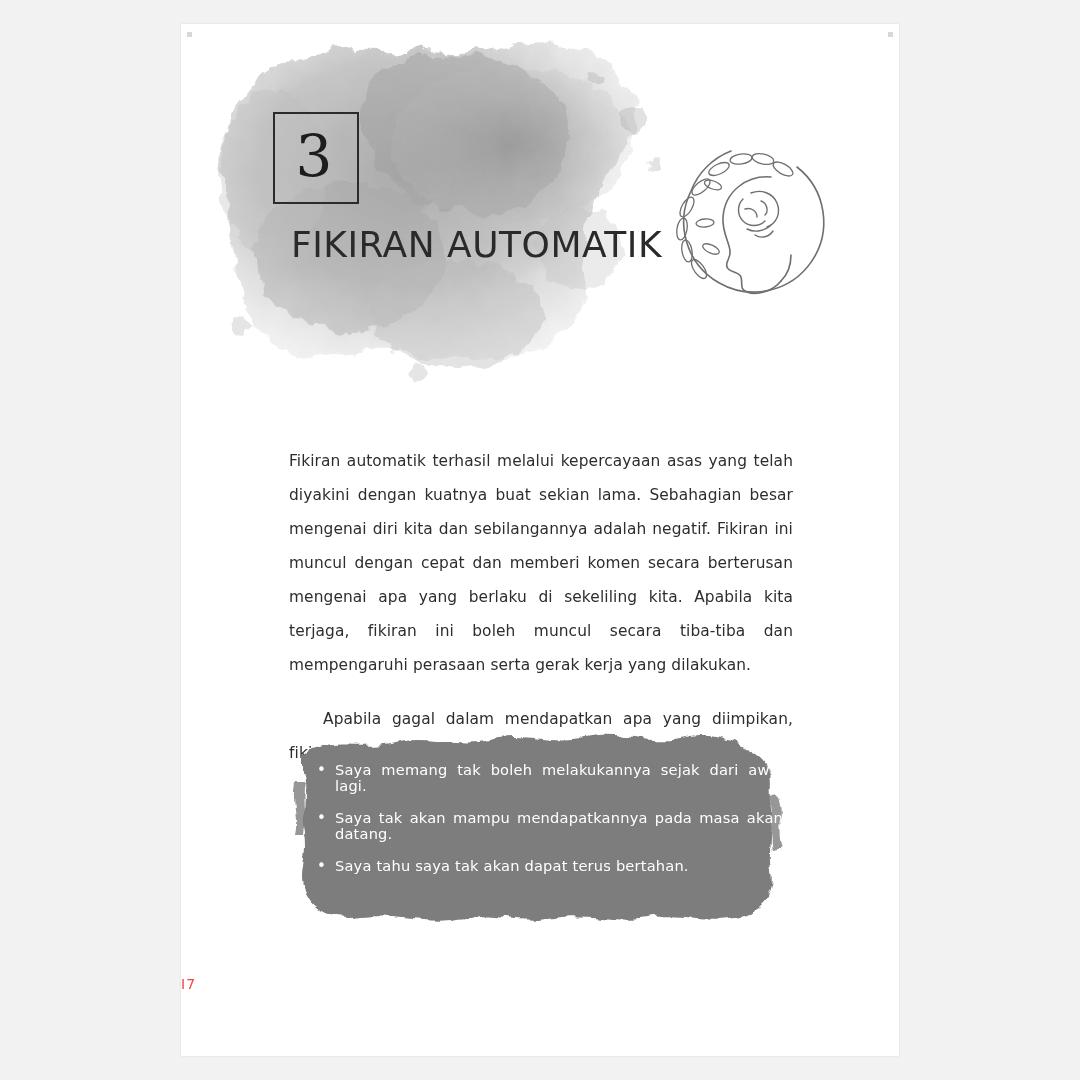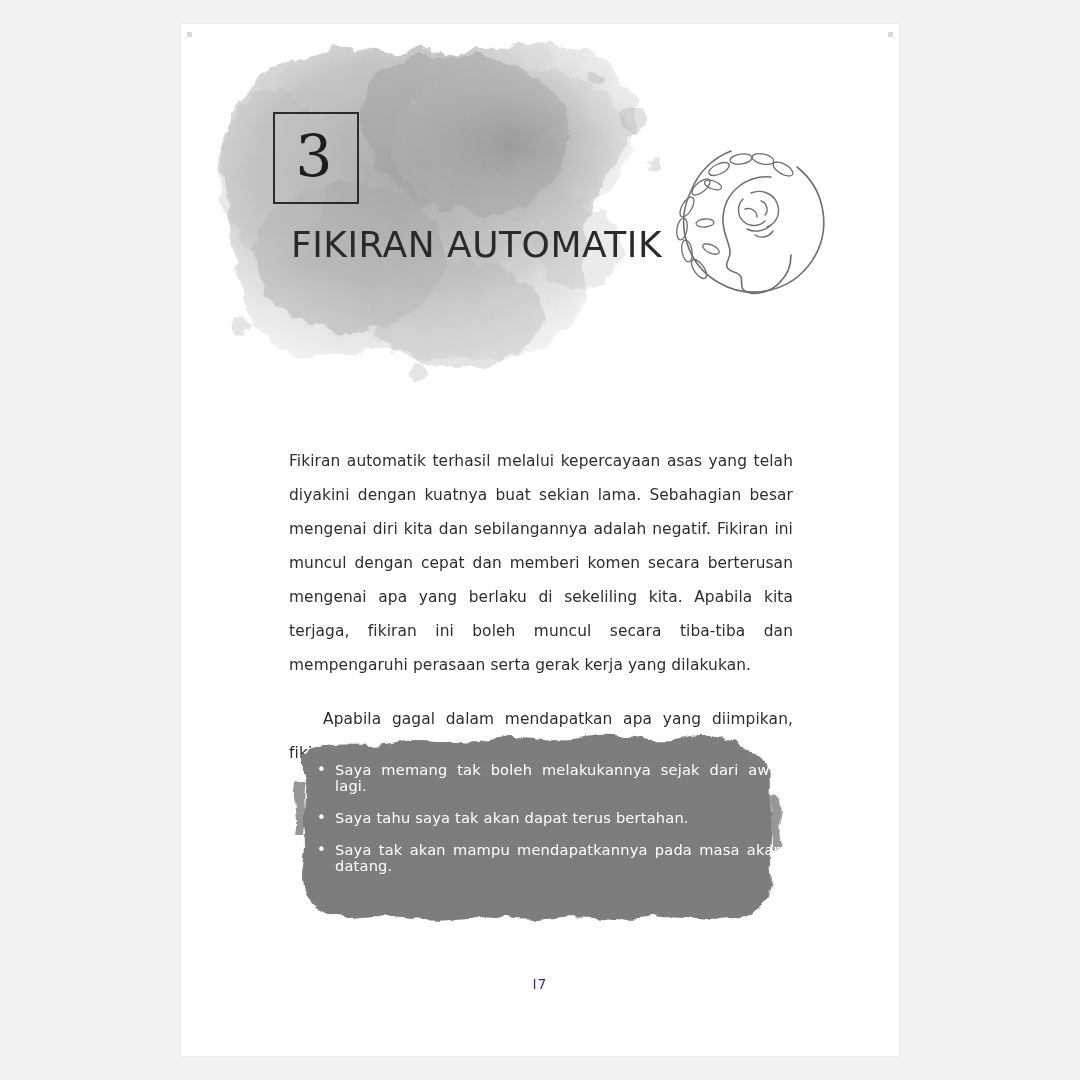--- a/index.html
+++ b/index.html
@@ -143,24 +143,23 @@
     top: 0;
     color: #ffffff;
     font-size: 15px;
   }
 
   .page-number {
     position: absolute;
     left: 0;
     top: 952px;
     width: 718px;
-    text-align: center;
     font-family: "DejaVu Sans", sans-serif;
     font-size: 14px;
-    color: #4c1d95;
+    color: #ef4444;
     letter-spacing: 1px;
   }
 
   
   .corner {
     position: absolute;
     width: 5px; height: 5px;
     background: #d8d8d8;
   }
   .corner.tl { left: 6px; top: 8px; }
@@ -286,21 +285,21 @@
                    C486,106 478,124 482,146 C486,168 474,186 450,192 C420,200 392,188 360,194
                    C326,200 300,188 266,194 C230,200 204,188 170,194 C136,200 106,188 74,192
                    C44,196 22,186 16,168 C10,150 20,132 16,110 C12,86 20,66 14,50 Z" fill="#7d7d7d"></path>
           <path d="M6,60 C2,80 10,96 6,112 L14,112 C18,94 12,78 16,60 Z" fill="#7d7d7d" opacity="0.8"></path>
           <path d="M488,70 C496,88 488,104 494,124 L484,126 C480,106 486,90 480,72 Z" fill="#7d7d7d" opacity="0.8"></path>
         </g>
       </svg>
 
       <ul class="callout-list">
         <li>Saya memang tak boleh melakukannya sejak dari awal lagi.</li>
+        <li>Saya tak akan mampu mendapatkannya pada masa akan datang.</li>
         <li>Saya tahu saya tak akan dapat terus bertahan.</li>
-        <li>Saya tak akan mampu mendapatkannya pada masa akan datang.</li>
       </ul>
     </div>
 
     <div class="page-number">I7</div>
 
   </div>
 </div>
 
 </body></html>

